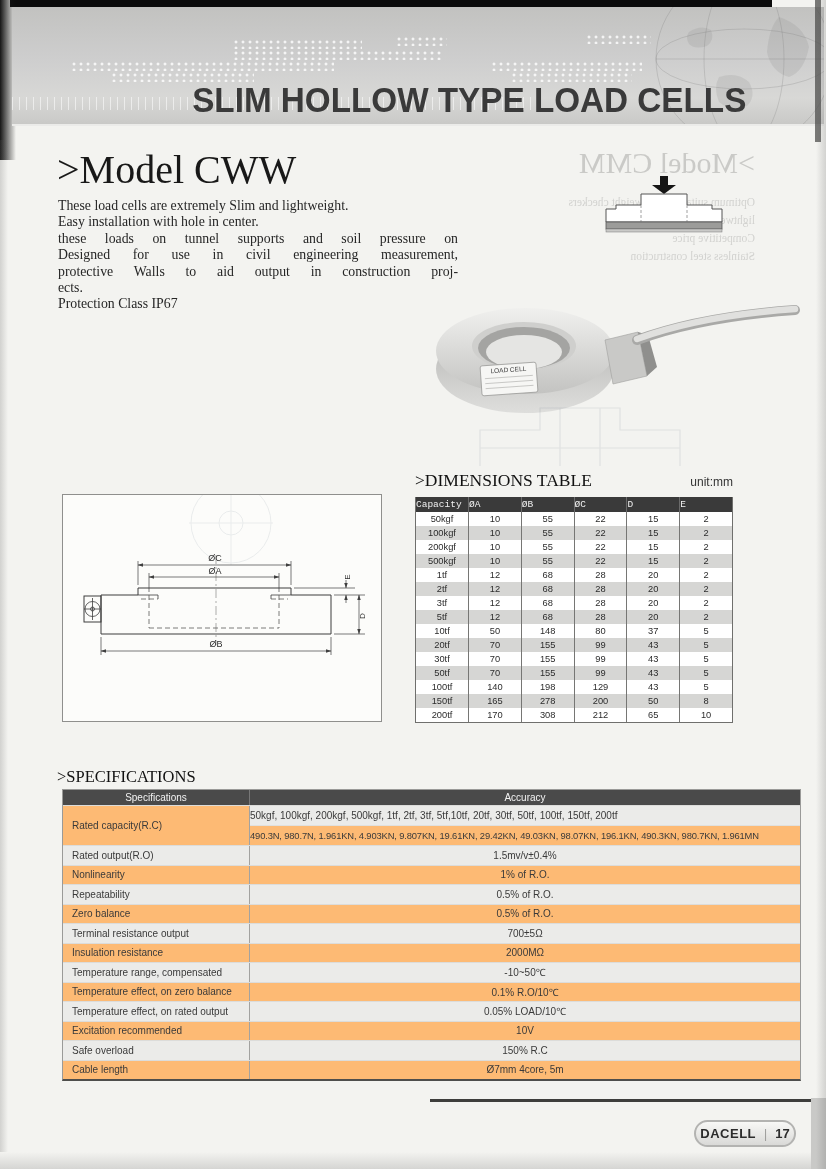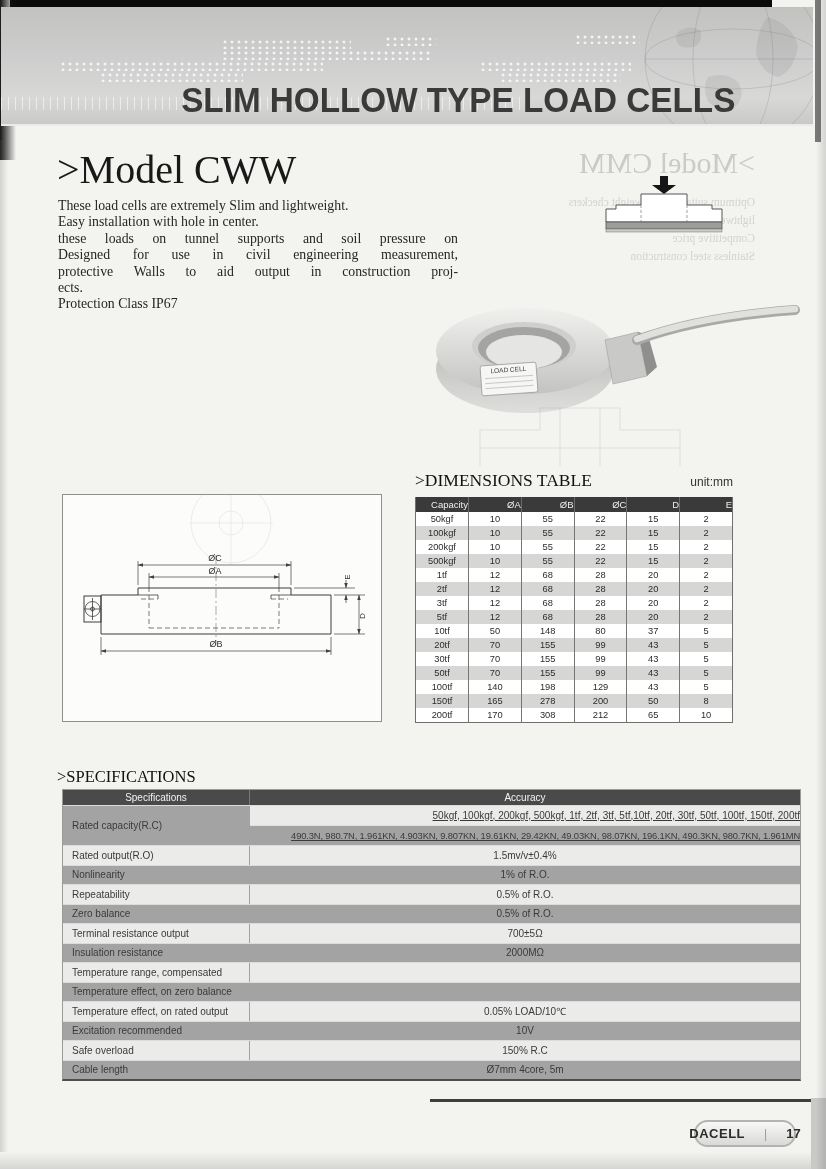--- a/index.html
+++ b/index.html
@@ -14,21 +14,21 @@
               background:linear-gradient(to right,rgba(90,90,90,.22),rgba(90,90,90,0));}
   .right-sliver{position:absolute;right:5px;top:0;width:6px;height:142px;background:#4f4f4d;opacity:.75;}
   .right-shade{position:absolute;right:0;top:0;width:10px;height:1169px;
                background:linear-gradient(to left,rgba(80,80,80,.2),rgba(80,80,80,0));}
   .right-page{position:absolute;right:0;top:1098px;width:15px;height:71px;background:#c9c9c7;}
   .bottom-band{position:absolute;left:0;top:1152px;width:826px;height:17px;
                background:linear-gradient(#f3f3f0,#d5d5d3);}
   .bottom-line{position:absolute;left:430px;top:1099px;width:392px;height:3px;background:#3e3e3c;}
 
   
-  .band{position:absolute;left:1px;top:7px;width:812px;height:117px;
+  .band{position:absolute;left:12px;top:7px;width:812px;height:117px;
         background:linear-gradient(180deg,#c2c2c0 0%,#cecece 45%,#d8d8d6 78%,#c9c9c7 100%);
         border-bottom:2px solid #ebebe9;}
   .band h1{position:absolute;right:78px;bottom:4px;margin:0;font-size:35px;font-weight:700;
            color:#3a3a3a;white-space:nowrap;transform:scaleX(.95);transform-origin:right bottom;}
   .globe{position:absolute;right:0;top:0;width:330px;height:117px;}
   .dots{position:absolute;background-image:radial-gradient(circle at 2px 2px,rgba(255,255,255,.8) 1.1px,rgba(255,255,255,0) 1.8px);
         background-size:7px 6px;}
   .d1{left:222px;top:33px;width:128px;height:9px;} .d2{left:385px;top:30px;width:50px;height:9px;}
   .d3{left:222px;top:44px;width:210px;height:9px;} .d4{left:60px;top:55px;width:262px;height:9px;}
   .d5{left:100px;top:66px;width:142px;height:9px;} .d6{left:480px;top:55px;width:150px;height:9px;}
@@ -59,51 +59,51 @@
   .drawbox svg{width:100%;height:100%;display:block;}
 
   
   .dims-head{position:absolute;left:415px;top:470px;width:318px;display:flex;
              justify-content:space-between;align-items:baseline;}
   .h-serif{font-family:"Liberation Serif",serif;font-size:17.5px;color:#111;}
   .unit{font-size:12px;color:#333;}
   .dims-table{position:absolute;left:415px;top:497px;width:318px;background:#fff;
               border:1px solid #6f6f6d;border-top:none;box-sizing:border-box;}
   .dt-header{display:grid;grid-template-columns:52px repeat(5,1fr);background:#3a3a3a;color:#f0f0f0;
-             height:15px;line-height:15px;font-size:9.5px;text-align:right;}
+             height:15px;line-height:15px;font-size:9.5px;text-align:left;font-family:Liberation Mono, monospace;}
   .dt-header span + span{border-left:1px solid #6a6a6a;}
   .dt-row{display:grid;grid-template-columns:52px repeat(5,1fr);height:14px;line-height:14px;
           font-size:9.3px;color:#2c2c2c;text-align:center;}
   .dt-row span + span{border-left:1px solid #767674;}
   .dt-body .dt-row:nth-child(even){background:#d6d6d4;}
 
   
   .spec-head{position:absolute;left:57px;top:767px;font-family:"Liberation Serif",serif;
              font-size:16.5px;color:#111;}
-  .spec-table{position:absolute;left:62px;top:789px;width:739px;background:#a3a3a3;
+  .spec-table{position:absolute;left:62px;top:789px;width:739px;background:#fdba74;
               border:1px solid #9a9a98;border-bottom:2px solid #4e4e4c;box-sizing:border-box;
               font-size:10px;color:#3a3a3a;}
   .sp-header{display:flex;background:#4a4a4a;color:#f2f2f2;height:15px;line-height:15px;text-align:center;}
   .sp-header .sp-l{width:186px;flex:none;border-right:1px solid #777;}
   .sp-header .sp-v{flex:1;}
   .sp-row{display:flex;height:19.5px;box-sizing:border-box;border-top:1px solid #dcdcda;}
   .sp-row .sp-l{width:177px;flex:none;display:flex;align-items:center;padding-left:9px;
                 border-right:1px solid #a2a2a0;}
   .sp-row .sp-v{flex:1;display:flex;align-items:center;justify-content:center;white-space:nowrap;}
   .sp-row.cap{height:40px;}
   .cap .sp-v.two{flex-direction:column;padding:0;align-items:stretch;}
-  .cap .l1,.cap .l2{height:19.5px;line-height:19.5px;text-align:right;text-decoration:underline;}
+  .cap .l1,.cap .l2{height:19.5px;line-height:19.5px;text-align:left;}
   .cap .l1{background:#ebebe9;border-bottom:1px solid #e0e0de;}
   .cap .l2{font-size:9.4px;letter-spacing:-0.15px;}
   .sp-body .sp-row:nth-child(odd){background:#ebebe9;}
 
   
   .pill{position:absolute;left:694px;top:1120px;width:102px;height:27px;border:2px solid #b3b3b1;
         border-radius:15px;background:linear-gradient(#f8f8f6,#d9d9d7);box-sizing:border-box;
-        display:flex;align-items:center;justify-content:center;gap:19px;}
+        display:flex;align-items:center;justify-content:center;gap:8px;}
   .pill .brand{font-weight:700;font-size:13px;color:#2c2c2c;letter-spacing:.5px;}
   .pill .sep{color:#9a9a98;font-size:12px;}
   .pill .pageno{font-weight:700;font-size:13px;color:#2c2c2c;}
 </style>
 </head>
 <body>
 
 <div class="page">
 
   <div class="top-strip"></div>
@@ -441,23 +441,25 @@
         <div class="sp-row">
           <span class="sp-l">Terminal resistance output</span>
           <span class="sp-v">700±5Ω</span>
         </div>
         <div class="sp-row">
           <span class="sp-l">Insulation resistance</span>
           <span class="sp-v">2000MΩ</span>
         </div>
         <div class="sp-row">
           <span class="sp-l">Temperature range, compensated</span>
+          <span class="sp-v">-10~50℃</span>
         </div>
         <div class="sp-row">
           <span class="sp-l">Temperature effect, on zero balance</span>
+          <span class="sp-v">0.1% R.O/10℃</span>
         </div>
         <div class="sp-row">
           <span class="sp-l">Temperature effect, on rated output</span>
           <span class="sp-v">0.05% LOAD/10℃</span>
         </div>
         <div class="sp-row">
           <span class="sp-l">Excitation recommended</span>
           <span class="sp-v">10V</span>
         </div>
         <div class="sp-row">

